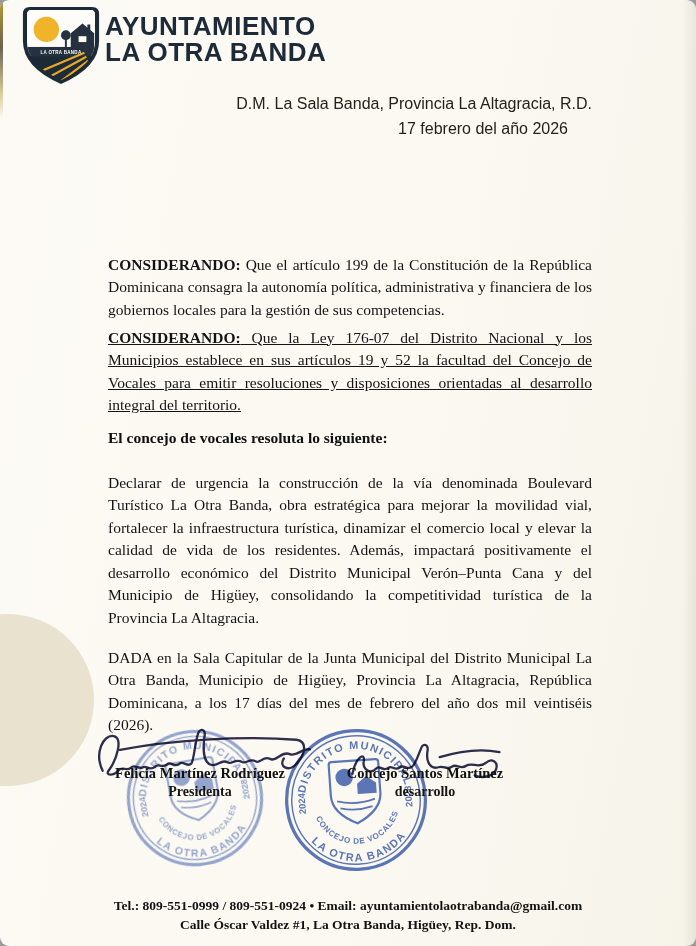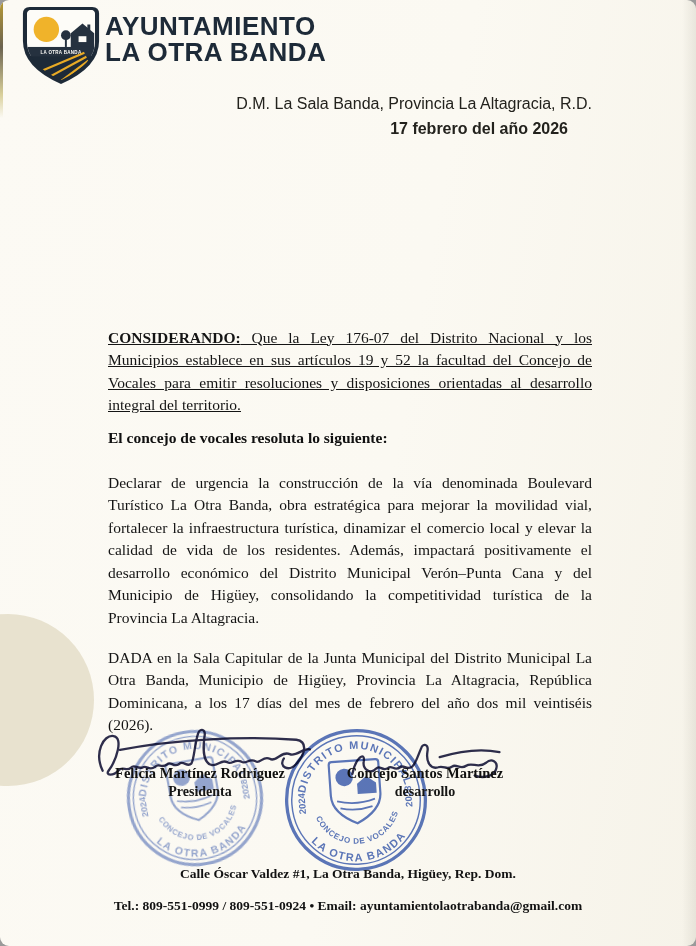--- a/index.html
+++ b/index.html
@@ -22,21 +22,21 @@
     border-radius:50%;background:#e8e2cf;}
   
   .logo{position:absolute;left:20px;top:4px;width:82px;height:82px;}
   .logo-band-text{font:700 4.6px "Liberation Sans",sans-serif;fill:#fdfcf8;letter-spacing:.3px;}
   .org{position:absolute;left:105px;top:13px;line-height:26px;
     font-family:"Liberation Sans",sans-serif;font-weight:800;
     font-size:26px;letter-spacing:.5px;color:#1d2a38;}
   
   .dateline{position:absolute;right:104px;top:91px;text-align:right;
     font:16px/25px "Liberation Sans",sans-serif;color:#23221d;}
-  .dateline .dl2{margin-right:24px;font-weight:700;}
+  .dateline .dl2{margin-right:24px;font-weight:400;}
   
   .doc-title{position:absolute;left:0;top:195px;width:100%;text-align:center;
     font-weight:700;font-size:19px;letter-spacing:.3px;color:#101010;}
   .para{position:absolute;left:108px;width:484px;
     font-size:15.5px;line-height:22.6px;text-align:justify;color:#141414;}
   .para b,.lead{font-weight:700;}
   .p1{top:238px;}
   .p2{top:311px;text-decoration:underline;}
   .resolve-heading{position:absolute;left:108px;top:429px;
     font-weight:700;font-size:15.5px;color:#101010;text-align:right;}
@@ -60,21 +60,21 @@
     text-anchor:middle;dominant-baseline:middle;}
   .signature{position:absolute;mix-blend-mode:multiply;}
   .sig-svg-left{left:90px;top:722px;width:232px;height:62px;transform:rotate(-2deg);}
   .sig-svg-right{left:344px;top:736px;width:160px;height:55px;transform:rotate(-3deg);}
   .signature path{stroke:#232346;stroke-width:2.3;fill:none;
     stroke-linecap:round;stroke-linejoin:round;opacity:.95;}
   
   .footer{position:absolute;left:0;width:100%;text-align:center;
     font-weight:700;font-size:13.5px;color:#121212;}
   .f1{top:898px;}
-  .f2{top:866px;}
+  .f2{top:917px;}
 </style>
 </head>
 <body>
 
 <div class="page">
 
   <div class="beige-circle"></div>
   <div class="edge-shade"></div>
   <div class="edge-artifact"></div>
 
@@ -111,20 +111,21 @@
     <div>AYUNTAMIENTO</div>
     <div>LA OTRA BANDA</div>
   </div>
 
   <div class="dateline">
     <div>D.M. La Sala Banda, Provincia La Altagracia, R.D.</div>
     <div class="dl2">17 febrero del año 2026</div>
   </div>
 
 
+  <p class="para p1"><span class="lead">CONSIDERANDO:</span><span> Que el artículo 199 de la Constitución de la República Dominicana consagra la autonomía política, administrativa y financiera de los gobiernos locales para la gestión de sus competencias.</span></p>
 
   <p class="para p2"><span class="lead">CONSIDERANDO:</span><span> Que la Ley 176-07 del Distrito Nacional y los Municipios establece en sus artículos 19 y 52 la facultad del Concejo de Vocales para emitir resoluciones y disposiciones orientadas al desarrollo integral del territorio.</span></p>
 
   <div class="resolve-heading">El concejo de vocales resoluta lo siguiente:</div>
 
   <p class="para p3">Declarar de urgencia la construcción de la vía denominada Boulevard Turístico La Otra Banda, obra estratégica para mejorar la movilidad vial, fortalecer la infraestructura turística, dinamizar el comercio local y elevar la calidad de vida de los residentes. Además, impactará positivamente el desarrollo económico del Distrito Municipal Verón–Punta Cana y del Municipio de Higüey, consolidando la competitividad turística de la Provincia La Altagracia.</p>
 
   <p class="para p4">DADA en la Sala Capitular de la Junta Municipal del Distrito Municipal La Otra Banda, Municipio de Higüey, Provincia La Altagracia, República Dominicana, a los 17 días del mes de febrero del año dos mil veintiséis (2026).</p>
 
   <svg class="stamp stamp-left" viewBox="0 0 200 200">

